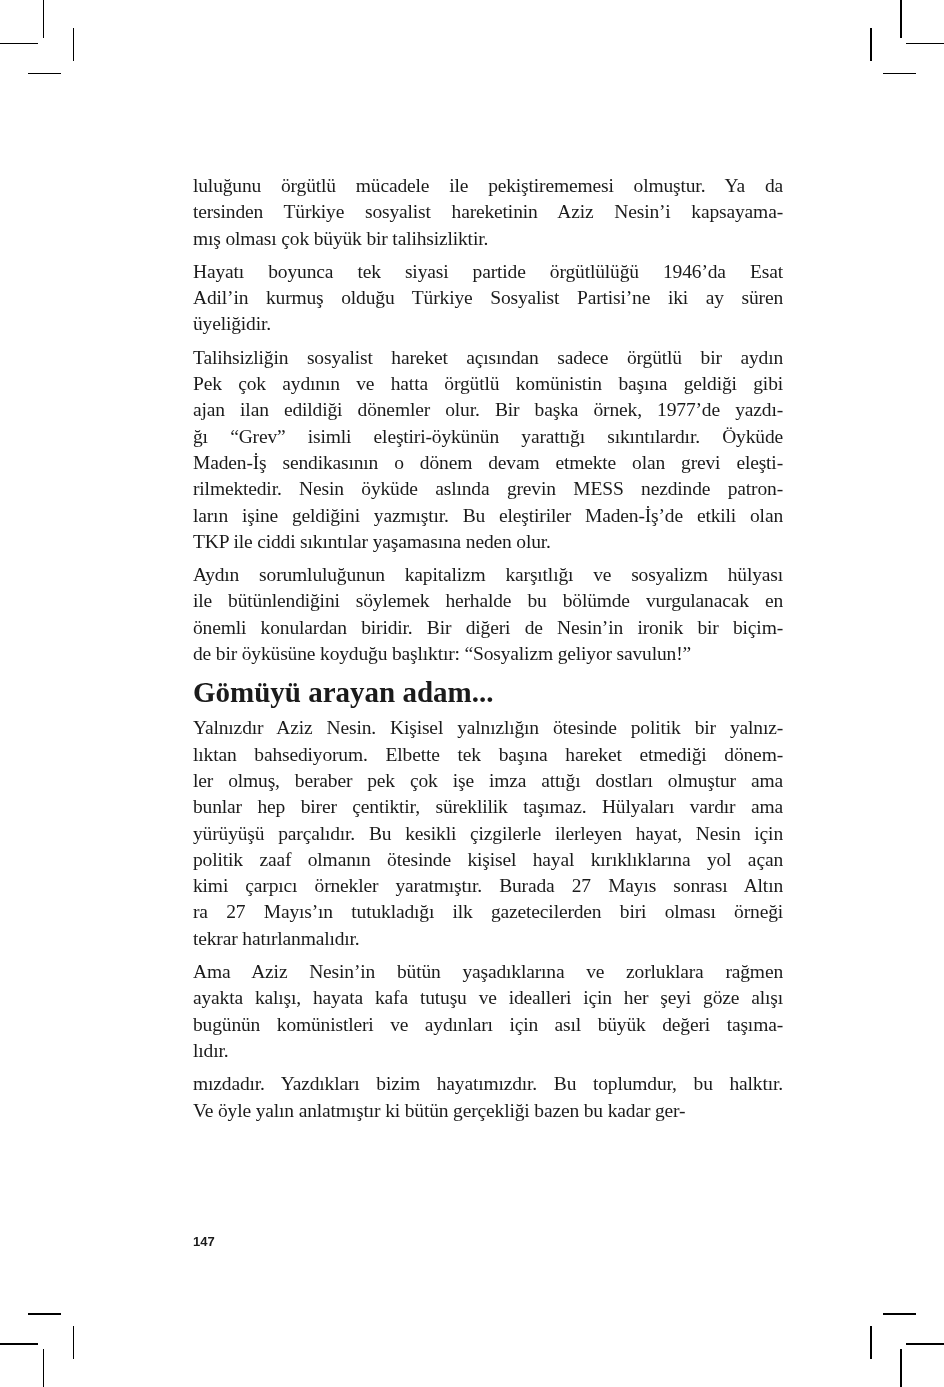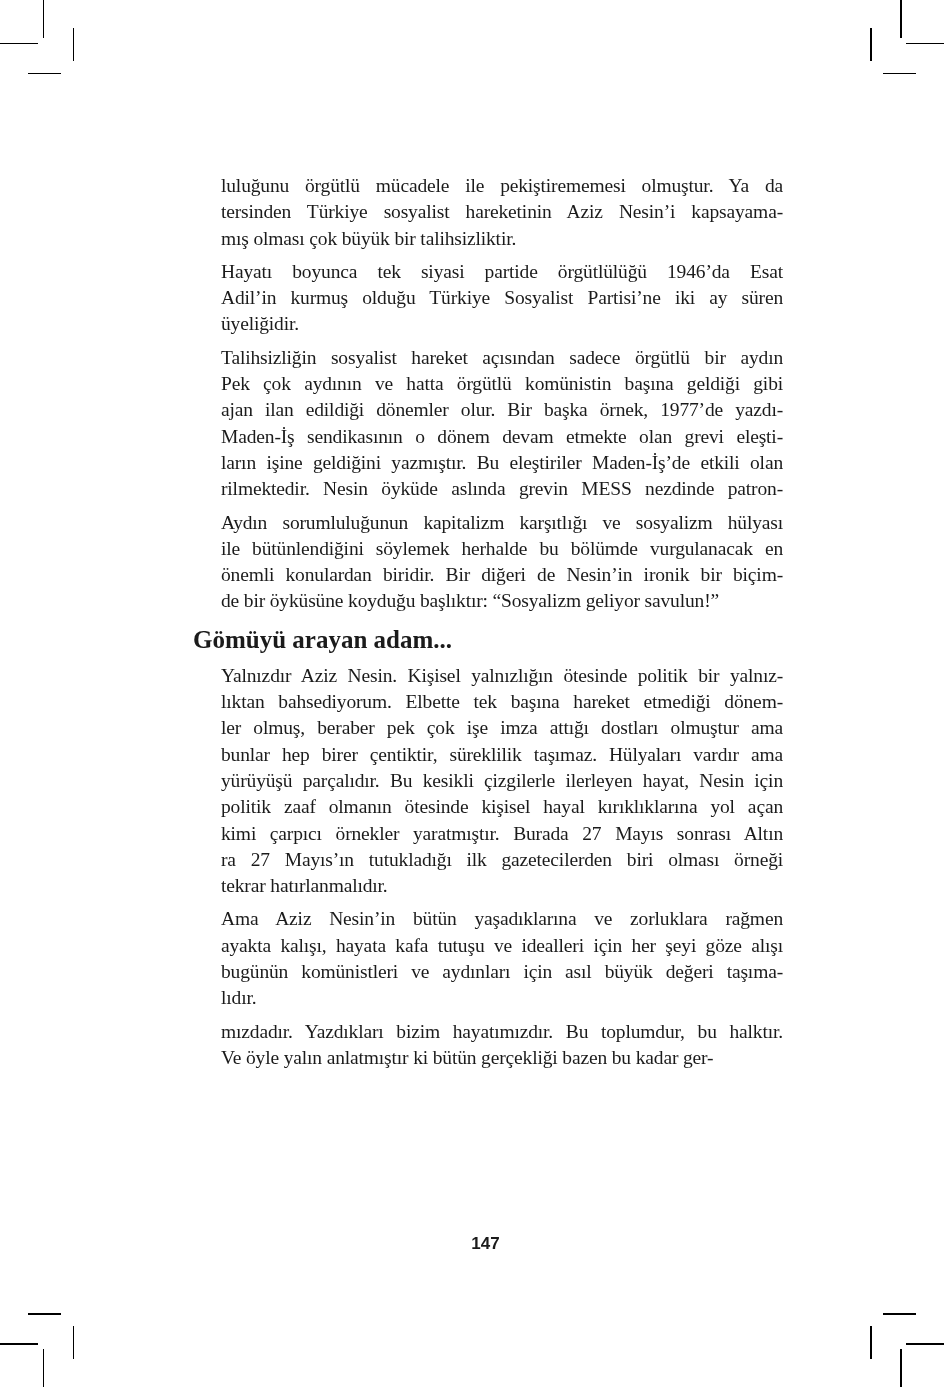--- a/index.html
+++ b/index.html
@@ -38,37 +38,37 @@
   
   #body-text {
     position: absolute;
     left: 193px; top: 173px; width: 590px;
     color: #1b1b1b;
     font-size: 19.5px;
     line-height: 26.3px;
     letter-spacing: -0.15px;
   }
   .para { margin: 0 0 7px 0; }
-  .line { text-align: justify; text-align-last: justify; margin-left: 28px; }
+  .line { text-align: justify; text-align-last: justify; }
   .line.last { text-align-last: left; }
   .heading {
     font-weight: bold;
-    font-size: 25px;
+    font-size: 29px;
     line-height: 30px;
     margin: 10px 0 8px 0;
     letter-spacing: 0;
   }
 
   .page-number {
     position: absolute;
     top: 1234px; left: 193px; width: 585px;
-    text-align: center;
+    text-align: left;
     font-family: "Liberation Sans", "DejaVu Sans", sans-serif;
     font-weight: bold;
-    font-size: 17px;
+    font-size: 13px;
     color: #1b1b1b;
   }
 </style>
 </head>
 <body>
 
 <div class="page">
 
   <div>
     <div class="mark tl-v-outer"></div>
@@ -103,23 +103,25 @@
       </div>
       <div class="para">
         <div class="line">Hayatı boyunca tek siyasi partide örgütlülüğü 1946’da Esat</div>
         <div class="line">Adil’in kurmuş olduğu Türkiye Sosyalist Partisi’ne iki ay süren</div>
         <div class="line last">üyeliğidir.</div>
       </div>
       <div class="para">
         <div class="line">Talihsizliğin sosyalist hareket açısından sadece örgütlü bir aydın</div>
         <div class="line">Pek çok aydının ve hatta örgütlü komünistin başına geldiği gibi</div>
         <div class="line">ajan ilan edildiği dönemler olur. Bir başka örnek, 1977’de yazdı-</div>
+        <div class="line">ğı “Grev” isimli eleştiri-öykünün yarattığı sıkıntılardır. Öyküde</div>
         <div class="line">Maden-İş sendikasının o dönem devam etmekte olan grevi eleşti-</div>
+        <div class="line">rilmektedir. Nesin öyküde aslında grevin MESS nezdinde patron-</div>
         <div class="line">ların işine geldiğini yazmıştır. Bu eleştiriler Maden-İş’de etkili olan</div>
-        <div class="line">rilmektedir. Nesin öyküde aslında grevin MESS nezdinde patron-</div>
+        <div class="line last">TKP ile ciddi sıkıntılar yaşamasına neden olur.</div>
       </div>
       <div class="para">
         <div class="line">Aydın sorumluluğunun kapitalizm karşıtlığı ve sosyalizm hülyası</div>
         <div class="line">ile bütünlendiğini söylemek herhalde bu bölümde vurgulanacak en</div>
         <div class="line">önemli konulardan biridir. Bir diğeri de Nesin’in ironik bir biçim-</div>
         <div class="line last">de bir öyküsüne koyduğu başlıktır: “Sosyalizm geliyor savulun!”</div>
       </div>
       <div class="heading">Gömüyü arayan adam...</div>
       <div class="para">
         <div class="line">Yalnızdır Aziz Nesin. Kişisel yalnızlığın ötesinde politik bir yalnız-</div>

